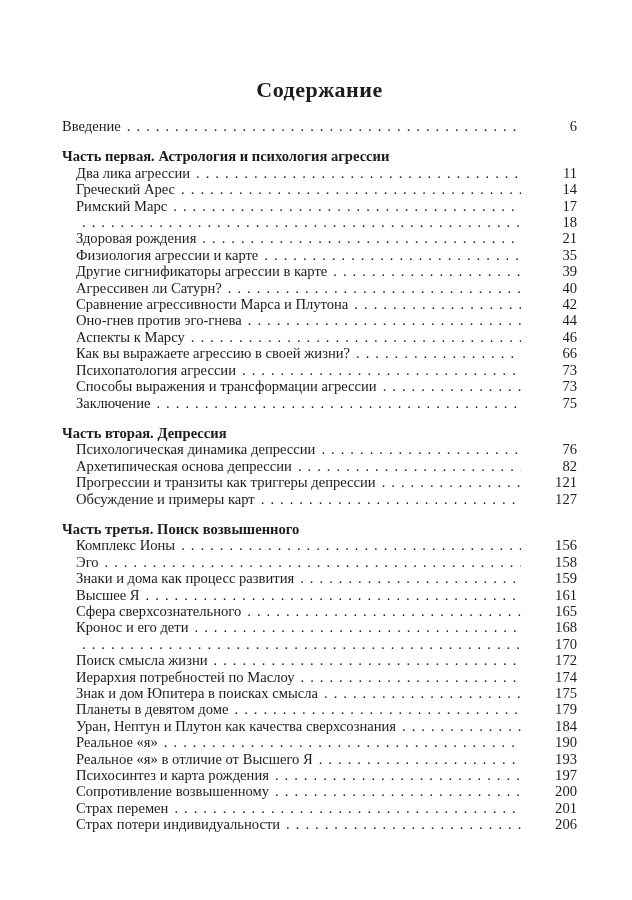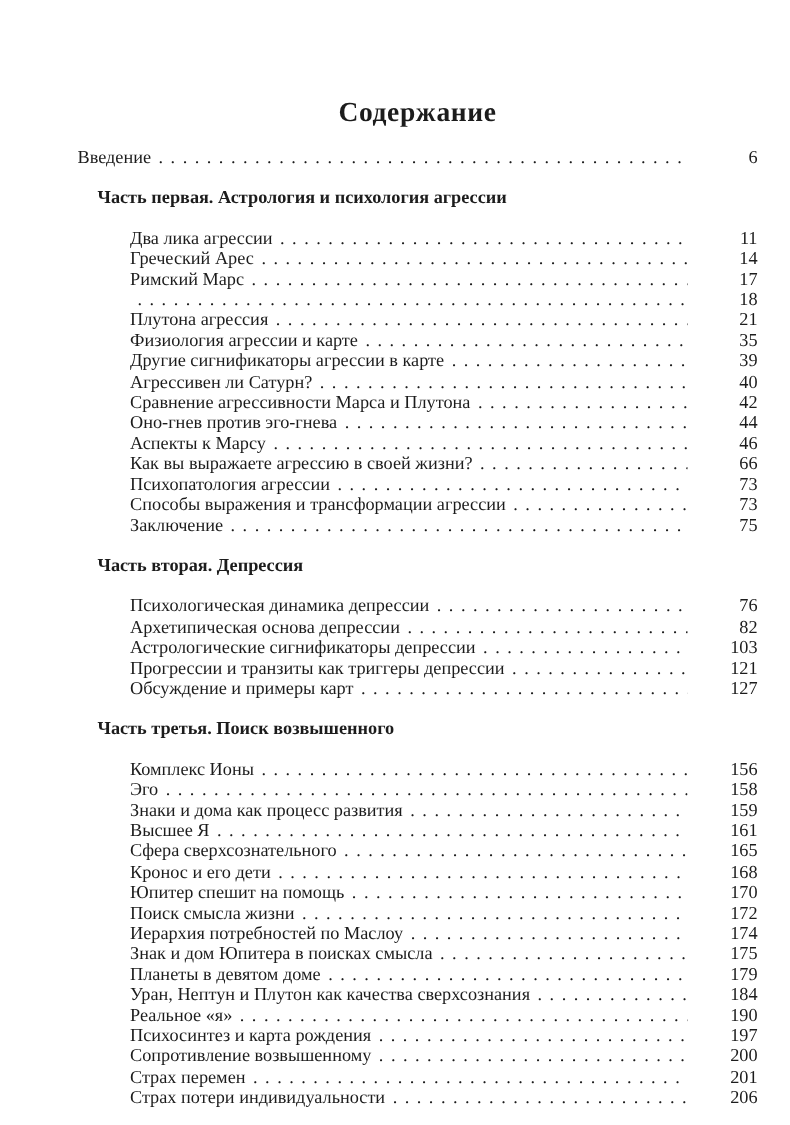--- a/index.html
+++ b/index.html
@@ -11,21 +11,21 @@
     width: 632px;
     height: 900px;
     overflow: hidden;
     font-family: "Liberation Serif", "DejaVu Serif", serif;
     color: #1c1c1c;
   }
   .page {
     box-sizing: border-box;
     width: 632px;
     height: 900px;
-    padding: 76px 26px 0 62px;
+    padding: 76px 55px 0 62px;
   }
   h1.toc-title {
     margin: 0 0 15px 0;
     font-size: 22px;
     line-height: 27px;
     font-weight: bold;
     text-align: center;
     letter-spacing: 0.5px;
   }
   .row {
@@ -52,27 +52,27 @@
   .num {
     flex: 0 0 auto;
     width: 56px;
     text-align: right;
     white-space: nowrap;
   }
   .section {
     margin-top: 14px;
   }
   .section-heading {
-    margin: 16px;
+    margin: 0;
     font-size: 14.6px;
     line-height: 16.4px;
     font-weight: bold;
   }
   .section .entry {
-    margin-left: 42px;
+    margin-left: 14px;
   }
 </style>
 </head>
 <body>
 
 <div class="page">
   <h1 class="toc-title">Содержание</h1>
 
   <div class="row intro">
     <span class="t">Введение</span>
@@ -96,21 +96,21 @@
         <div class="row entry">
           <span class="t">Римский Марс</span>
           <span class="dots"></span>
           <span class="num">17</span>
         </div>
         <div class="row entry">
           <span class="dots"></span>
           <span class="num">18</span>
         </div>
         <div class="row entry">
-          <span class="t">Плутона агрессия</span>
+          <span class="t">Здоровая рождения</span>
           <span class="dots"></span>
           <span class="num">21</span>
         </div>
         <div class="row entry">
           <span class="t">Физиология агрессии и карте</span>
           <span class="dots"></span>
           <span class="num">35</span>
         </div>
         <div class="row entry">
           <span class="t">Другие сигнификаторы агрессии в карте</span>
@@ -164,25 +164,20 @@
           <span class="t">Психологическая динамика депрессии</span>
           <span class="dots"></span>
           <span class="num">76</span>
         </div>
         <div class="row entry">
           <span class="t">Архетипическая основа депрессии</span>
           <span class="dots"></span>
           <span class="num">82</span>
         </div>
         <div class="row entry">
-          <span class="t">Астрологические сигнификаторы депрессии</span>
-          <span class="dots"></span>
-          <span class="num">103</span>
-        </div>
-        <div class="row entry">
           <span class="t">Прогрессии и транзиты как триггеры депрессии</span>
           <span class="dots"></span>
           <span class="num">121</span>
         </div>
         <div class="row entry">
           <span class="t">Обсуждение и примеры карт</span>
           <span class="dots"></span>
           <span class="num">127</span>
         </div>
       </div>
@@ -212,21 +207,20 @@
           <span class="t">Сфера сверхсознательного</span>
           <span class="dots"></span>
           <span class="num">165</span>
         </div>
         <div class="row entry">
           <span class="t">Кронос и его дети</span>
           <span class="dots"></span>
           <span class="num">168</span>
         </div>
         <div class="row entry">
-          <span class="t">Юпитер спешит на помощь</span>
           <span class="dots"></span>
           <span class="num">170</span>
         </div>
         <div class="row entry">
           <span class="t">Поиск смысла жизни</span>
           <span class="dots"></span>
           <span class="num">172</span>
         </div>
         <div class="row entry">
           <span class="t">Иерархия потребностей по Маслоу</span>
@@ -245,20 +239,25 @@
         </div>
         <div class="row entry">
           <span class="t">Уран, Нептун и Плутон как качества сверхсознания</span>
           <span class="dots"></span>
           <span class="num">184</span>
         </div>
         <div class="row entry">
           <span class="t">Реальное «я»</span>
           <span class="dots"></span>
           <span class="num">190</span>
+        </div>
+        <div class="row entry">
+          <span class="t">Реальное «я» в отличие от Высшего Я</span>
+          <span class="dots"></span>
+          <span class="num">193</span>
         </div>
         <div class="row entry">
           <span class="t">Психосинтез и карта рождения</span>
           <span class="dots"></span>
           <span class="num">197</span>
         </div>
         <div class="row entry">
           <span class="t">Сопротивление возвышенному</span>
           <span class="dots"></span>
           <span class="num">200</span>

